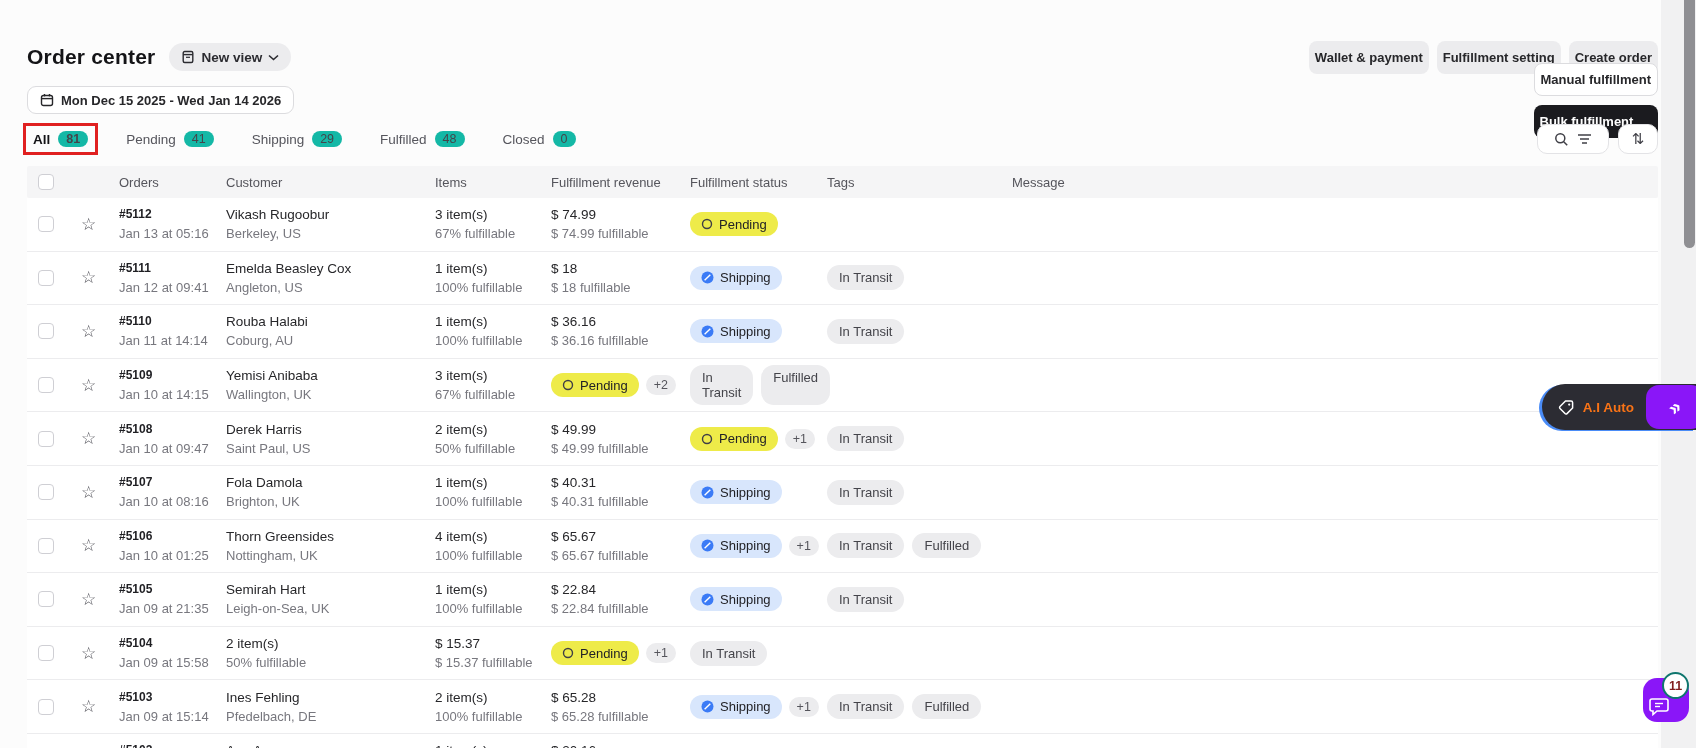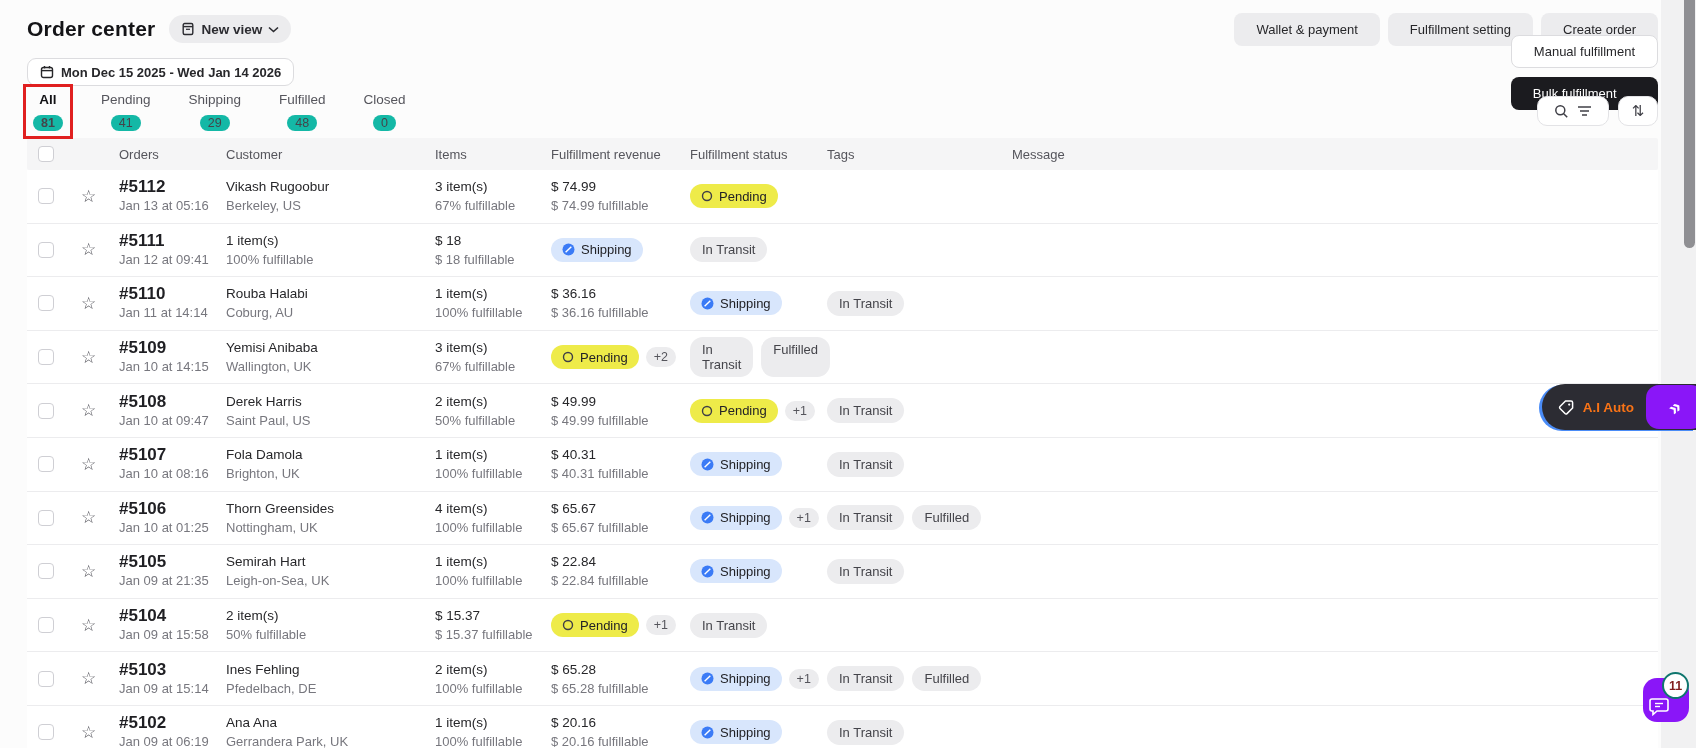--- a/index.html
+++ b/index.html
@@ -1,58 +1,58 @@
 <!DOCTYPE html>
 <html><head>
 <meta charset="utf-8">
 <style>
   * { margin:0; padding:0; box-sizing:border-box; }
   html,body { width:1696px; height:748px; overflow:hidden; background:#fcfcfc;
     font-family:"Liberation Sans", sans-serif; color:#27272a; }
   .page { position:relative; width:1696px; height:748px; padding:14px 38px 0 27px; }
 
   
-  .hdr-row { display:flex; align-items:center; height:30px; margin-bottom:14px; }
+  .hdr-row { display:flex; align-items:center; height:30px; margin-bottom:14px;margin-top:28px; }
   .page-title { font-size:21px; font-weight:700; color:#141417; letter-spacing:.2px; }
   .view-pill { display:flex; align-items:center; gap:6px; margin-left:14px; height:28px;
     padding:0 12px; background:#ececee; border-radius:15px; font-size:13.5px; font-weight:700;
     color:#2b2b30; cursor:pointer;justify-content:flex-end; }
   .hdr-actions { margin-left:auto; display:flex; gap:8px; }
-  .btn { height:33px; display:inline-flex; align-items:center; padding:0 22px; border-radius:8px;
-    font-size:13px; font-weight:400; color:#27272a; background:#ececee; border:none; cursor:pointer; }
+  .btn { height:33px; display:inline-flex; align-items:center; padding:0 6px; border-radius:8px;
+    font-size:13px; font-weight:700; color:#27272a; background:#ececee; border:none; cursor:pointer; }
   .btn.white { background:#fff; border:1px solid #dcdcdf; }
   .btn.dark { background:#1b1b1f; color:#fff; }
 
   
   .row2 { display:flex; align-items:center; height:28px; margin-bottom:10px; }
   .date-chip { display:flex; align-items:center; gap:7px; height:28px; padding:0 12px;
     background:#fff; border:1px solid #dcdcdf; border-radius:9px; font-size:13px; font-weight:700;
     color:#27272a; cursor:pointer; }
   .row2-actions { margin-left:auto; display:flex; gap:9px;flex-direction:column; }
 
   
   .tabs-row { display:flex; align-items:center; height:30px; margin-bottom:12px; }
   .tab { display:flex; align-items:center; gap:8px; margin-right:26px; padding:4px 6px;
-    font-size:13.5px; color:#55555c; cursor:pointer;flex-direction:column; }
+    font-size:13.5px; color:#55555c; cursor:pointer; }
   .tab .cnt { background:#14b8a6; border-radius:10px; padding:1px 8px; font-size:12.5px; color:#44444a; }
   .tab.active { color:#131316; font-weight:700; }
   .tab.annotated { outline:3px solid #e02020; outline-offset:1px; }
   .tab-tools { margin-left:auto; display:flex; gap:9px; }
   .tool-btn { display:flex; align-items:center; justify-content:center; gap:8px; height:30px;
     background:#fff; border:1px solid #e3e3e6; border-radius:10px; cursor:pointer; color:#3f3f46; }
   .tool-btn.wide { width:72px; } .tool-btn.sq { width:40px; font-size:15px; }
 
   
   .grid { display:grid; grid-template-columns:40px 52px 107px 209px 116px 139px 137px 185px 1fr;
     align-items:center; width:1631px; }
   .thead { height:32px; background:#f5f5f6; border-radius:2px; font-size:13px; color:#55555c; }
   .trow { height:53.6px; border-bottom:1px solid #ececee; position:relative; background:#fff; }
   .cell-2l { line-height:19px; font-size:13.5px; }
   .sub { color:#77777e; font-size:13px; }
-  .oid { font-weight:700; color:#1f1f23; font-size:17px; }
+  .oid { font-weight:700; color:#1f1f23; font-size:12px; }
   .cb { width:16px; height:16px; border:1.5px solid #cfcfd4; border-radius:4px; background:#fff;
     margin-left:11px; cursor:pointer; }
   .thead .cb { margin-left:11px; }
   .star { font-size:17px; color:#55555c; margin-left:14px; cursor:pointer; }
 
   .status-wrap { display:flex; align-items:center; gap:7px; }
   .badge { display:inline-flex; align-items:center; gap:6px; height:24px; padding:0 11px;
     border-radius:12px; font-size:13px; color:#222226; }
   .badge.pending { background:#eeeb49; }
   .badge.shipping { background:#d8e6fc; }
@@ -228,20 +228,24 @@
       <div class="grid trow">
         <div>
           <div class="cb"></div>
         </div>
         <div><span class="star">☆</span></div>
         <div class="cell-2l">
           <div class="oid">#5111</div>
           <div class="sub">Jan 12 at 09:41</div>
         </div>
         <div class="cell-2l">
+          <div>Emelda Beasley Cox</div>
+          <div class="sub">Angleton, US</div>
+        </div>
+        <div class="cell-2l">
           <div>1 item(s)</div>
           <div class="sub">100% fulfillable</div>
         </div>
         <div class="cell-2l">
           <div>$ 18</div>
           <div class="sub">$ 18 fulfillable</div>
         </div>
         <div>
           <div class="status-wrap">
             <span class="badge shipping">

